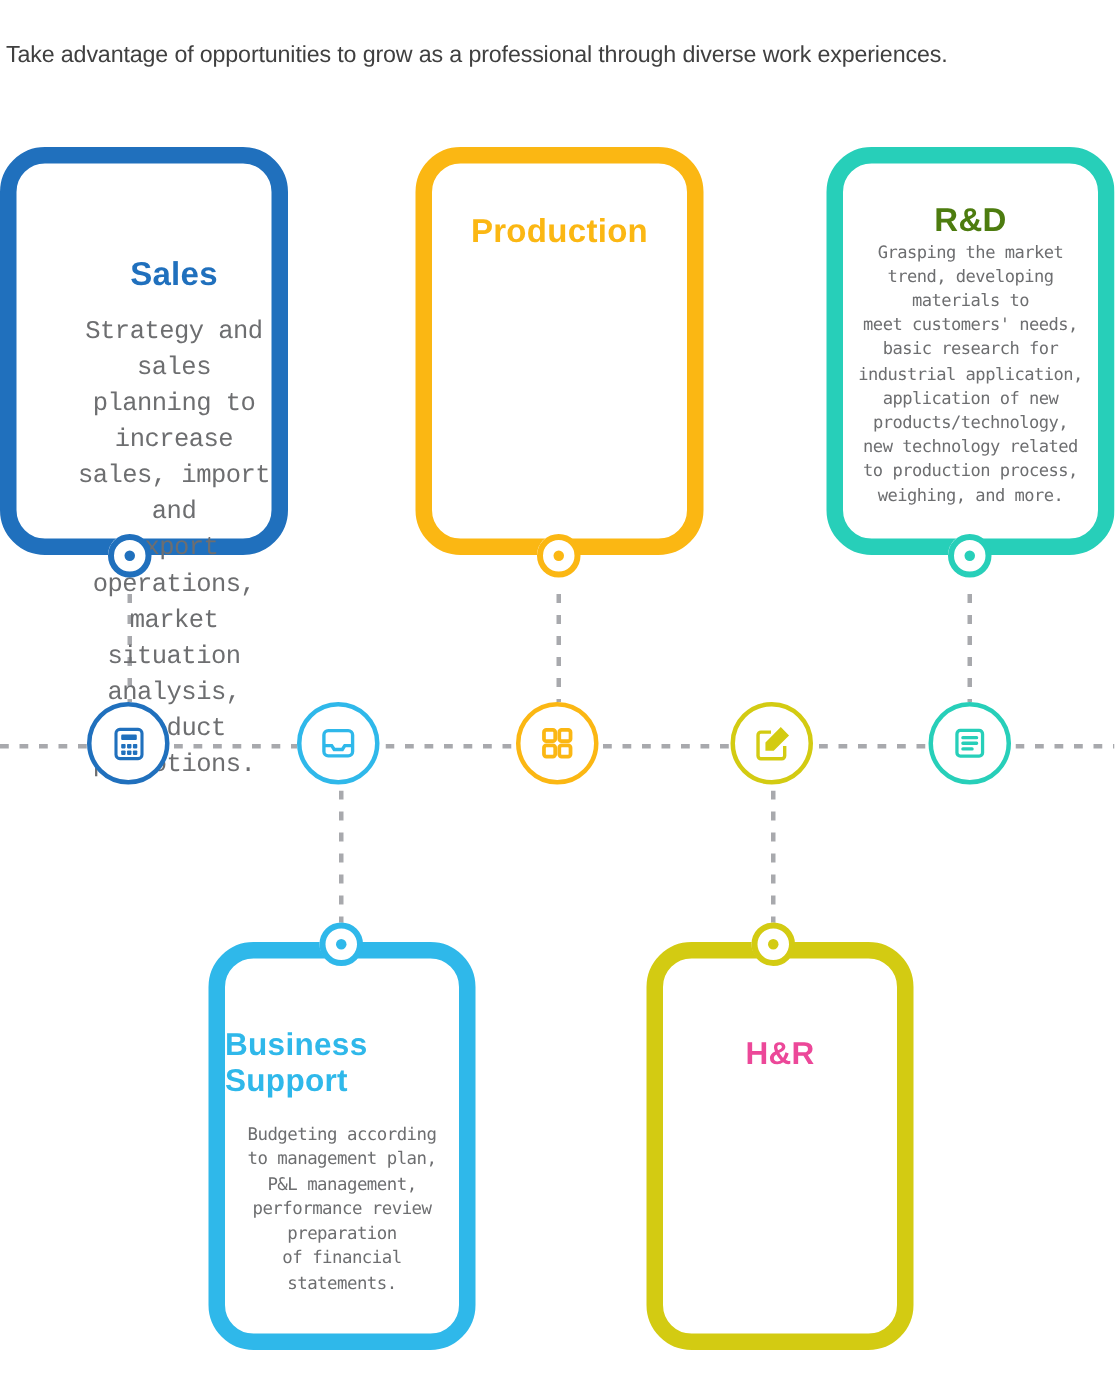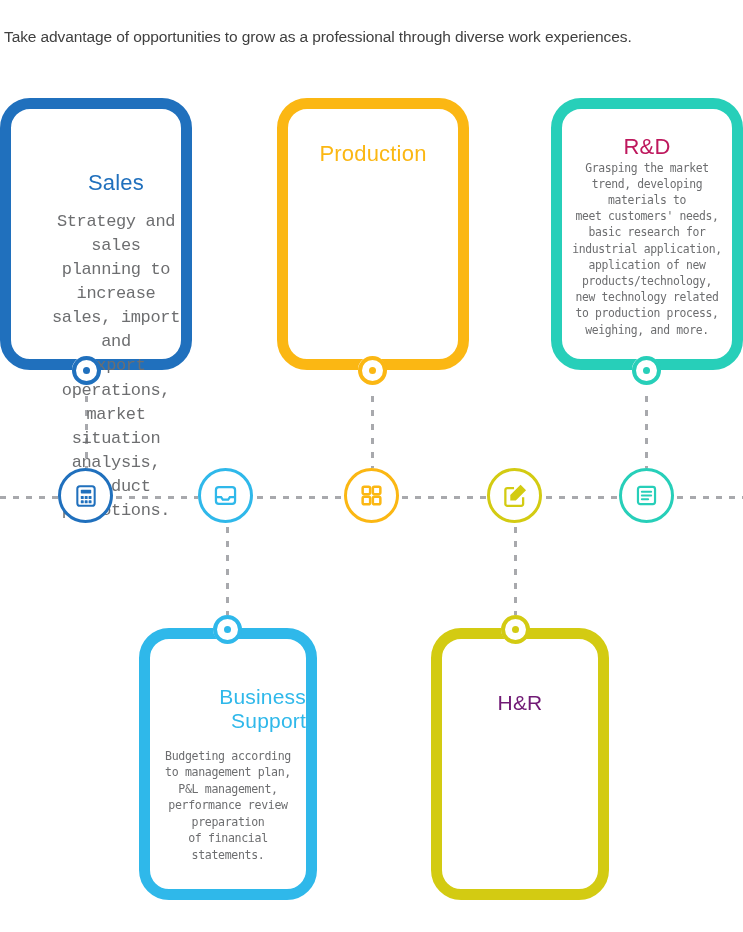--- a/index.html
+++ b/index.html
@@ -43,22 +43,22 @@
     position: absolute;
     border-style: solid;
     border-width: 11px;
     border-radius: 30px;
     background: #ffffff;
     display: flex;
     flex-direction: column;
     align-items: center;
   }
   .card-title {
-    font-weight: normal;
-    text-align: right;
+    font-weight: bold;
+    text-align: left;
     line-height: 1.12;
     letter-spacing: 0.2px;
   }
   .card-body {
     font-family: "DejaVu Sans Mono", "Liberation Mono", monospace;
     color: #6d6e70;
     text-align: center;
     line-height: 1.42;
     letter-spacing: -0.35px;
     white-space: pre-line;
@@ -69,23 +69,23 @@
   .card.bottom { width: 178px; height: 272px; }
 
   .card.sales        { left: 0px;   top: 98px;  border-color: #2070bd; padding-left: 40px; }
   .card.production   { left: 277px; top: 98px;  border-color: #fbb713; }
   .card.rnd          { left: 551px; top: 98px;  border-color: #27cfb9; }
   .card.bsupport     { left: 139px; top: 628px; border-color: #2fb8ea; }
   .card.hr           { left: 431px; top: 628px; border-color: #d3cb12; }
 
   .card.sales      .card-title { color: #2070bd; font-size: 22px; margin-top: 62px; }
   .card.production .card-title { color: #fbb713; font-size: 22px; margin-top: 33px; }
-  .card.rnd        .card-title { color: #be185d; font-size: 22px; margin-top: 26px; }
-  .card.bsupport   .card-title { color: #2fb8ea; font-size: 21px; margin-top: 46px; margin-left: 10px; }
-  .card.hr         .card-title { color: #701a75; font-size: 21px; margin-top: 52px; }
+  .card.rnd        .card-title { color: #4d7c0f; font-size: 22px; margin-top: 26px; }
+  .card.bsupport   .card-title { color: #2fb8ea; font-size: 21px; margin-top: 46px; }
+  .card.hr         .card-title { color: #ec4899; font-size: 21px; margin-top: 52px; }
 
   .card.sales      .card-body { font-size: 17px; margin-top: 14px; font-family: Liberation Mono, monospace; }
   .card.production .card-body { font-size: 11.4px; margin-top: 11px; }
   .card.rnd        .card-body { font-size: 11.4px; }
   .card.bsupport   .card-body { font-size: 11.6px; margin-top: 16px; }
   .card.hr         .card-body { font-size: 11.6px; margin-top: 14px; }
 
   
   .node {
     position: absolute;

